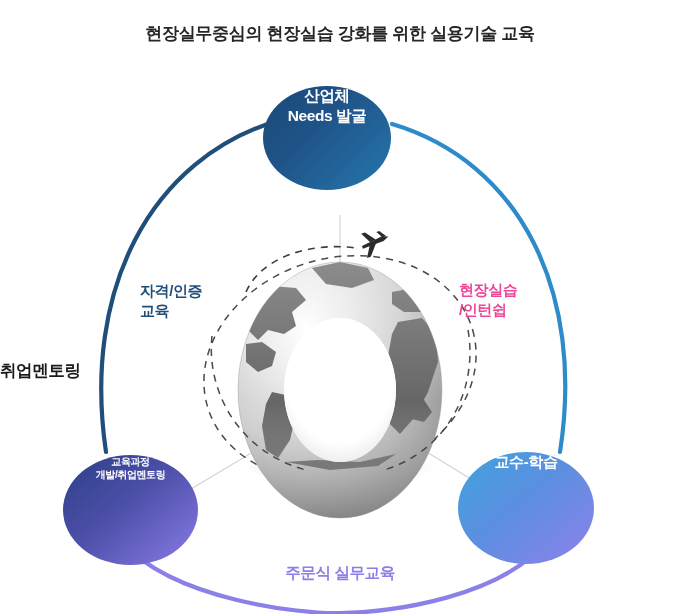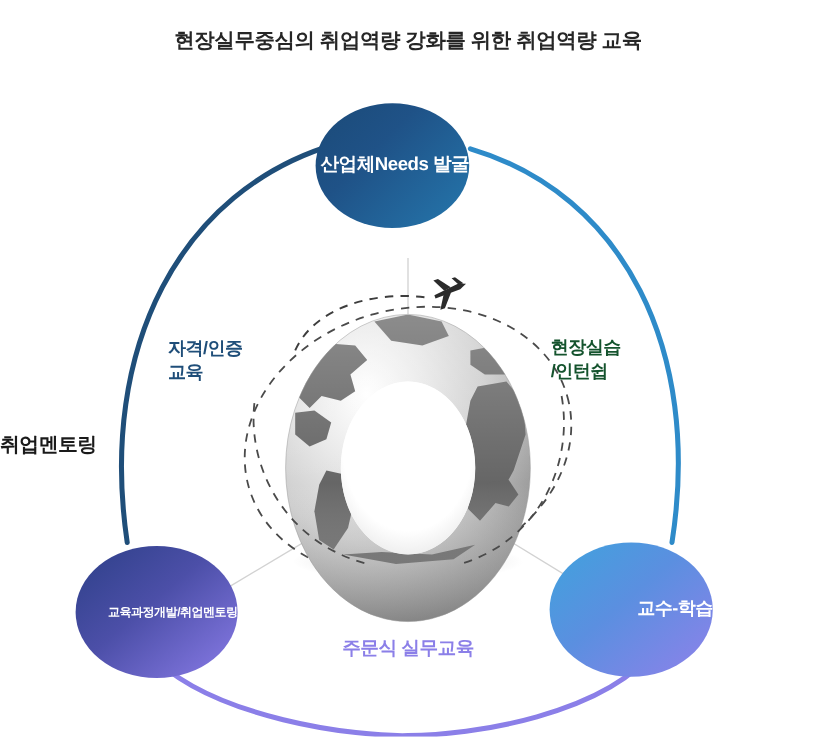--- a/index.html
+++ b/index.html
@@ -34,23 +34,23 @@
   .svg-layer {
     position: absolute;
     left: 0; top: 0;
     width: 680px;
     height: 614px;
   }
   .node {
     position: absolute;
     border-radius: 50%;
     display: flex;
-    flex-direction: row;
+    flex-direction: column;
     align-items: center;
-    justify-content: flex-end;
+    justify-content: flex-start;
     color: #ffffff;
     font-weight: bold;
     line-height: 1.30;
     text-align: center;
     letter-spacing: -0.4px;
   }
   .node-line { display: block; white-space: nowrap; }
   #node-top {
     left: 263px; top: 86px;
     width: 128px; height: 104px;
@@ -78,25 +78,25 @@
   }
   #label-left {
     left: 140px; top: 281px;
     font-size: 15px;
     color: #1f4e79;
     text-align: left;
   }
   #label-right {
     left: 459px; top: 280px;
     font-size: 15px;
-    color: #14532d;
+    color: #ec4899;
     text-align: left;
   }
   #label-bottom {
-    left: 0; top: 531px;
+    left: 0; top: 563px;
     width: 680px;
     text-align: center;
     font-size: 15.5px;
     color: #8b7fe8;
   }
   #globe-center-label {
     position: absolute;
     left: 0; top: 360px;
     width: 680px;
     text-align: left;
@@ -104,21 +104,21 @@
     font-weight: bold;
     color: #1a1a1a;
     letter-spacing: -0.4px;
   }
 </style>
 </head>
 <body>
 
 <div id="diagram-root">
 
-  <div class="title">현장실무중심의 취업역량 강화를 위한 취업역량 교육</div>
+  <div class="title">현장실무중심의 현장실습 강화를 위한 실용기술 교육</div>
 
   <svg class="svg-layer" viewBox="0 0 680 614">
     <defs>
       <radialGradient id="globeSphere" cx="33%" cy="26%" r="82%">
         <stop offset="0%" stop-color="#ffffff"></stop>
         <stop offset="28%" stop-color="#e9e9e9"></stop>
         <stop offset="58%" stop-color="#cdcdcd"></stop>
         <stop offset="82%" stop-color="#a8a8a8"></stop>
         <stop offset="100%" stop-color="#8d8d8d"></stop>
       </radialGradient>

